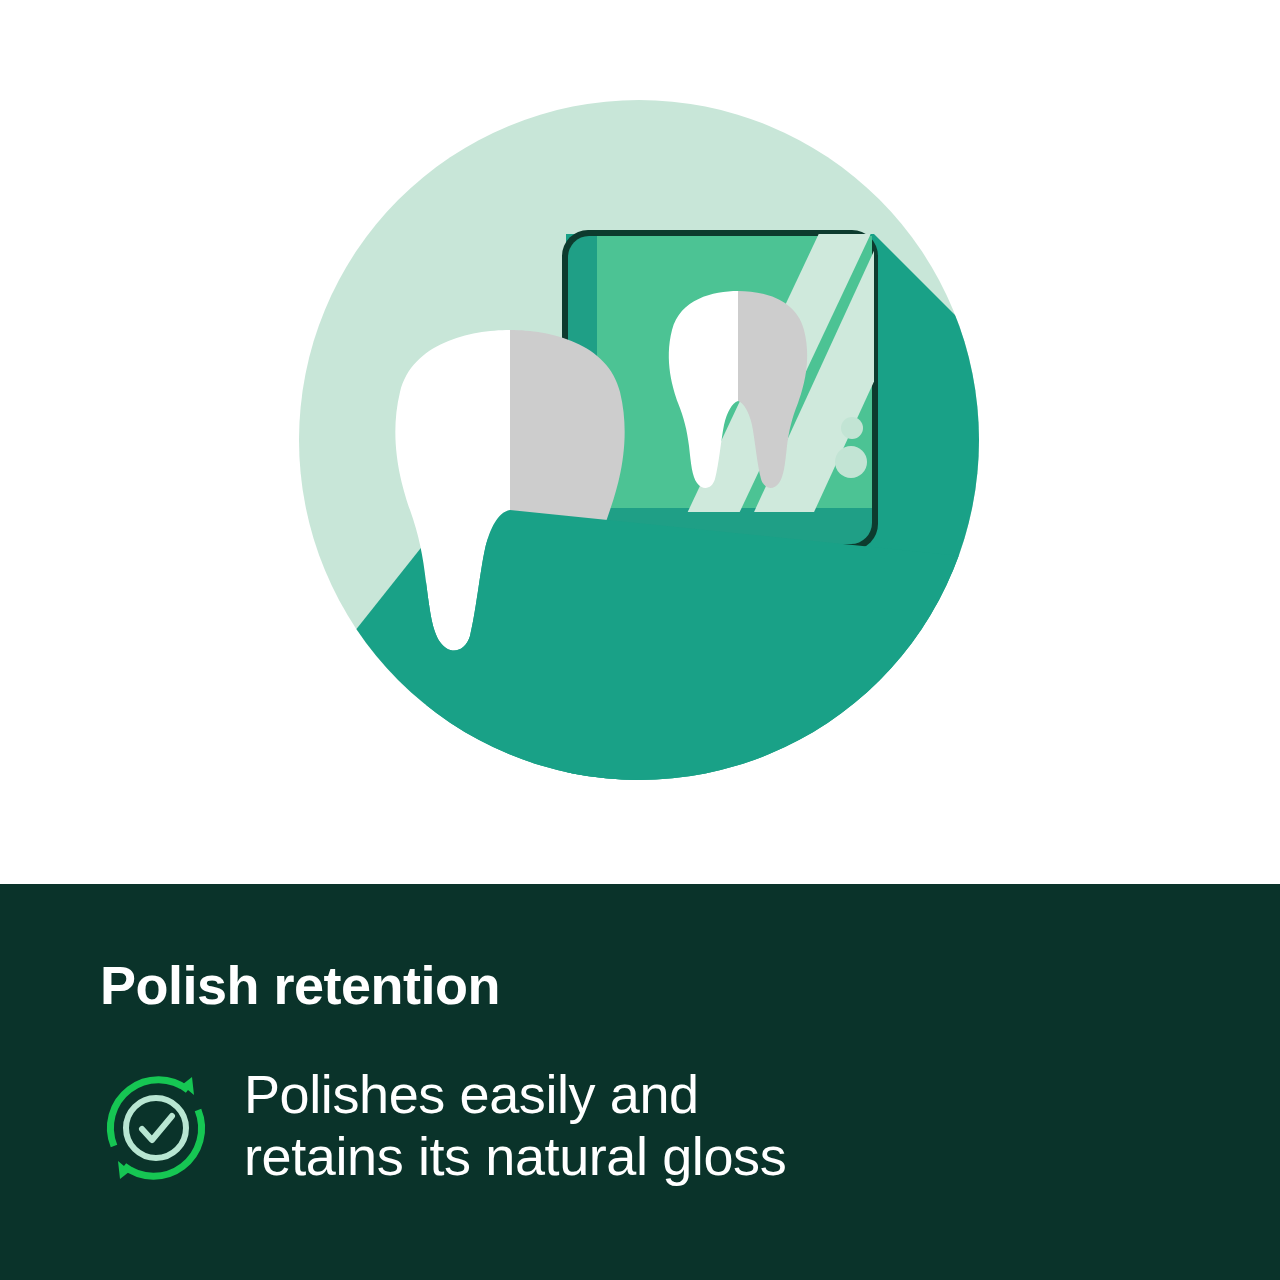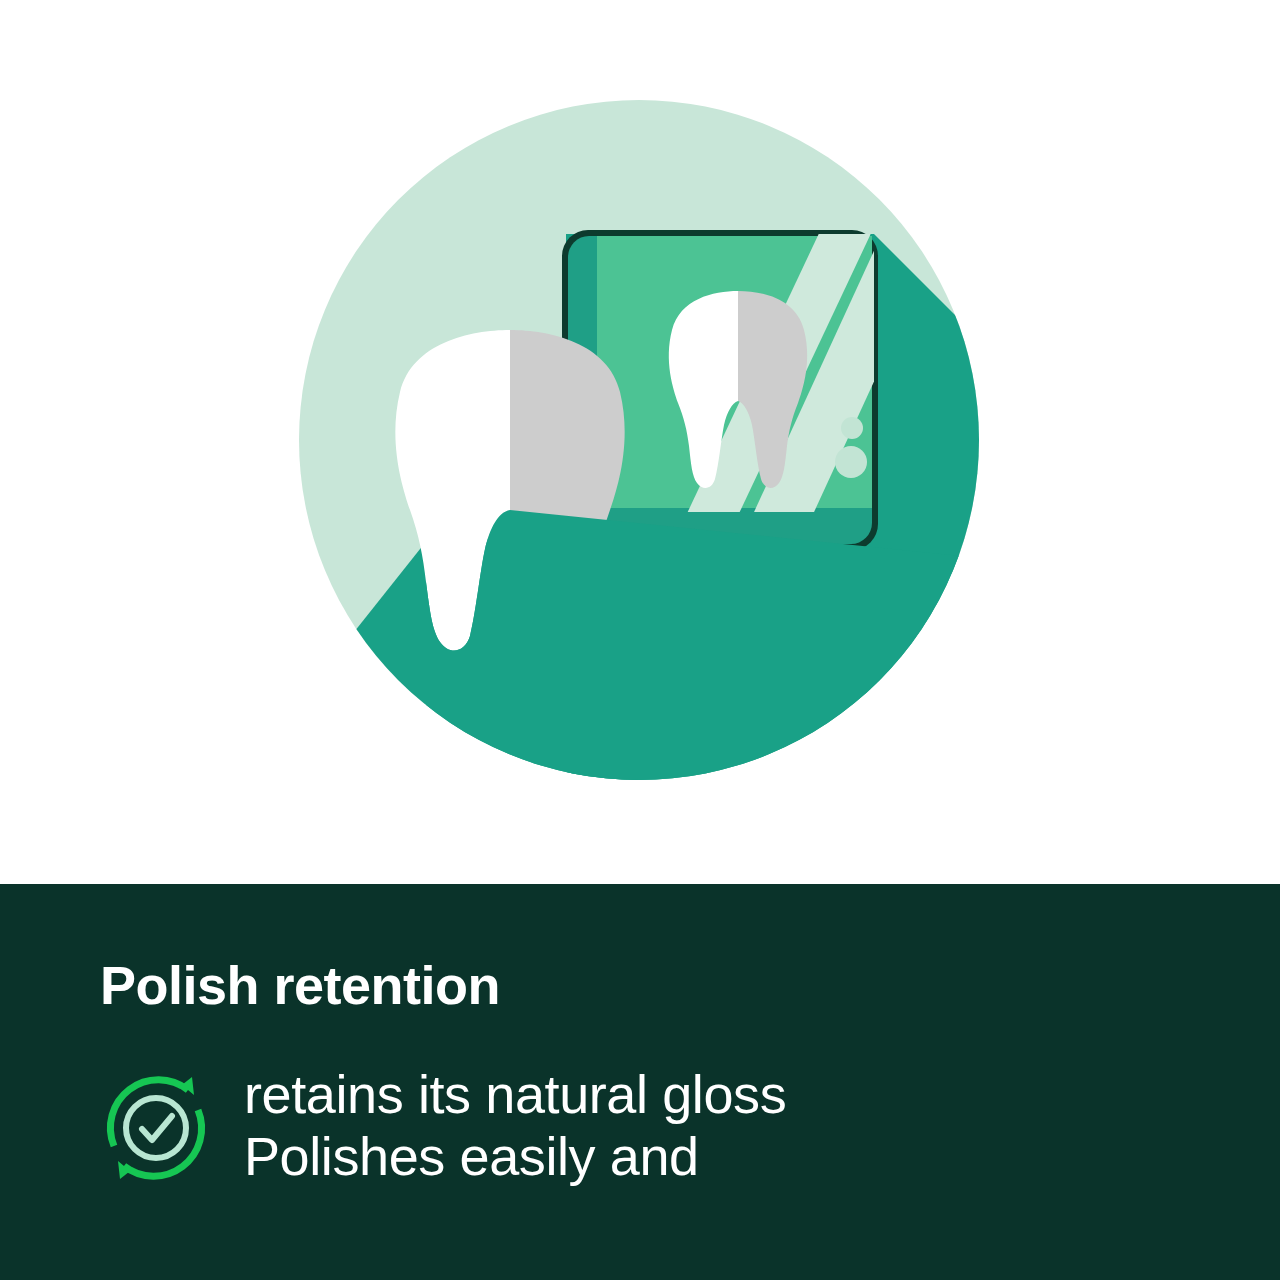--- a/index.html
+++ b/index.html
@@ -168,20 +168,20 @@
           <path d="M96 26 L86 24 L100 13 L102 31 Z" fill="#16c653"></path>
           <path d="M32 102 L42 104 L28 115 L26 97 Z" fill="#16c653"></path>
 
           <circle cx="64" cy="64" r="30" fill="none" stroke="#b8e6d2" stroke-width="6"></circle>
 
           <path d="M50 65 L60 76 L80 52" fill="none" stroke="#b8e6d2" stroke-width="6" stroke-linecap="round" stroke-linejoin="round"></path>
         </svg>
       </span>
 
       <span class="caption-body">
+        <span class="ln">Polishes easily and</span>
         <span class="ln">retains its natural gloss</span>
-        <span class="ln">Polishes easily and</span>
       </span>
 
     </div>
   </div>
 
 </div>
 
 </body></html>

